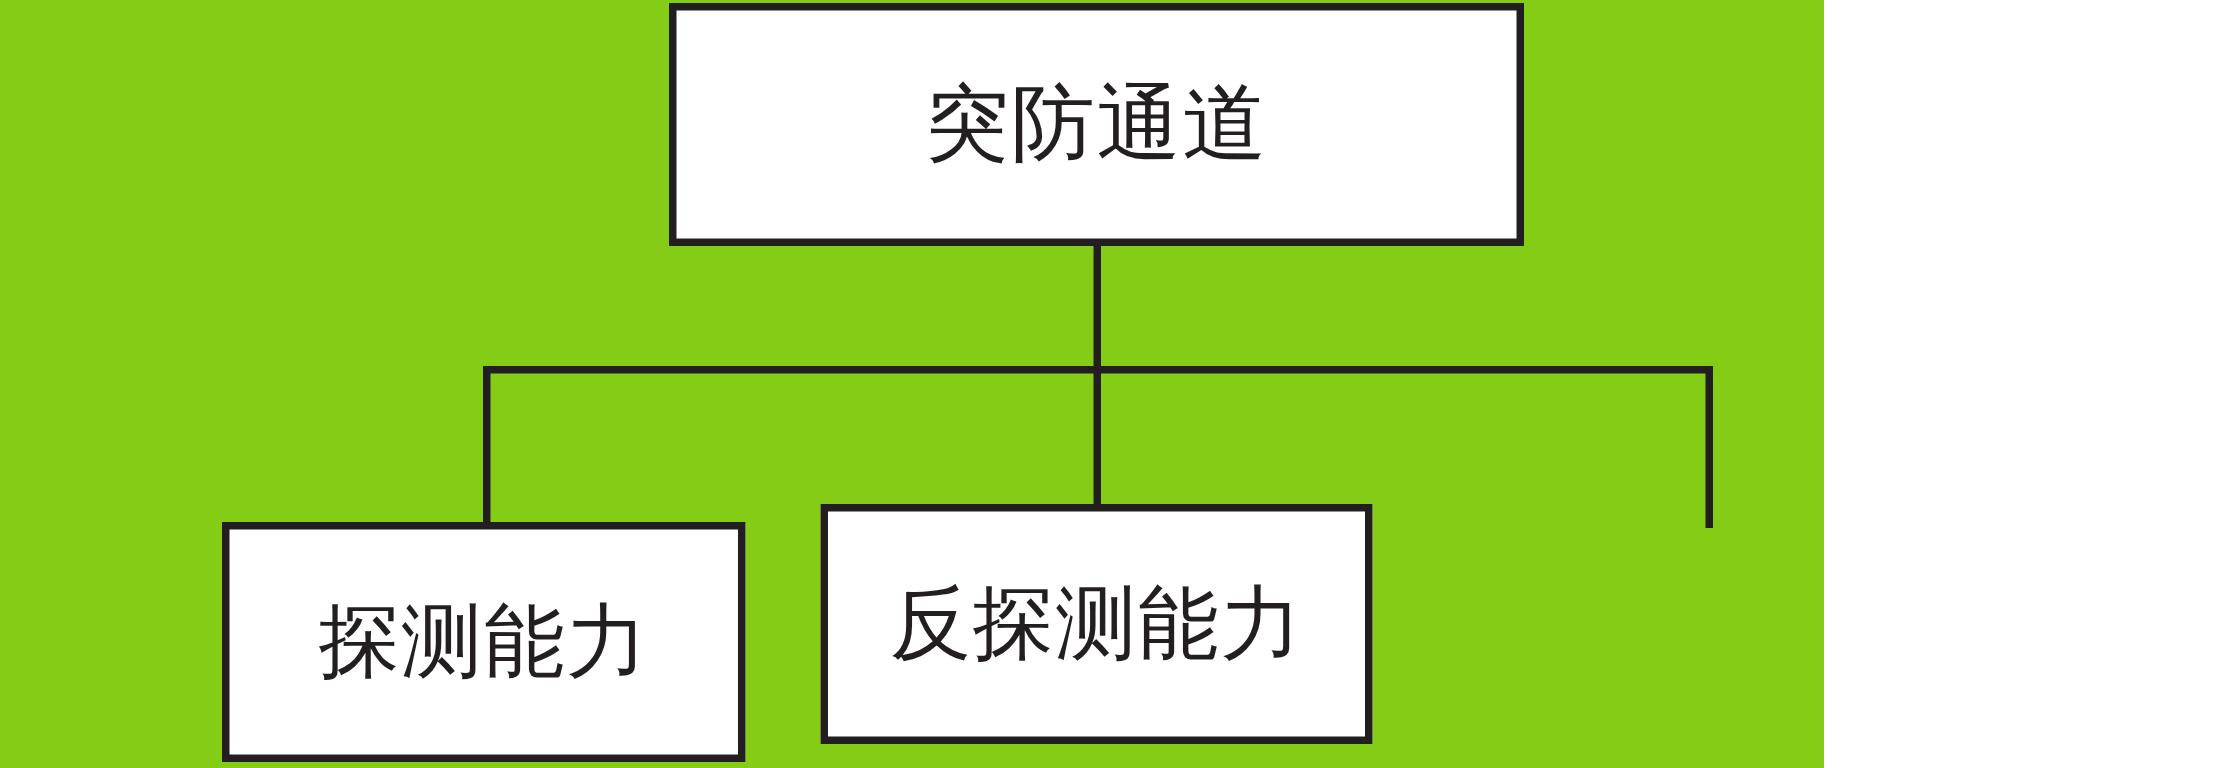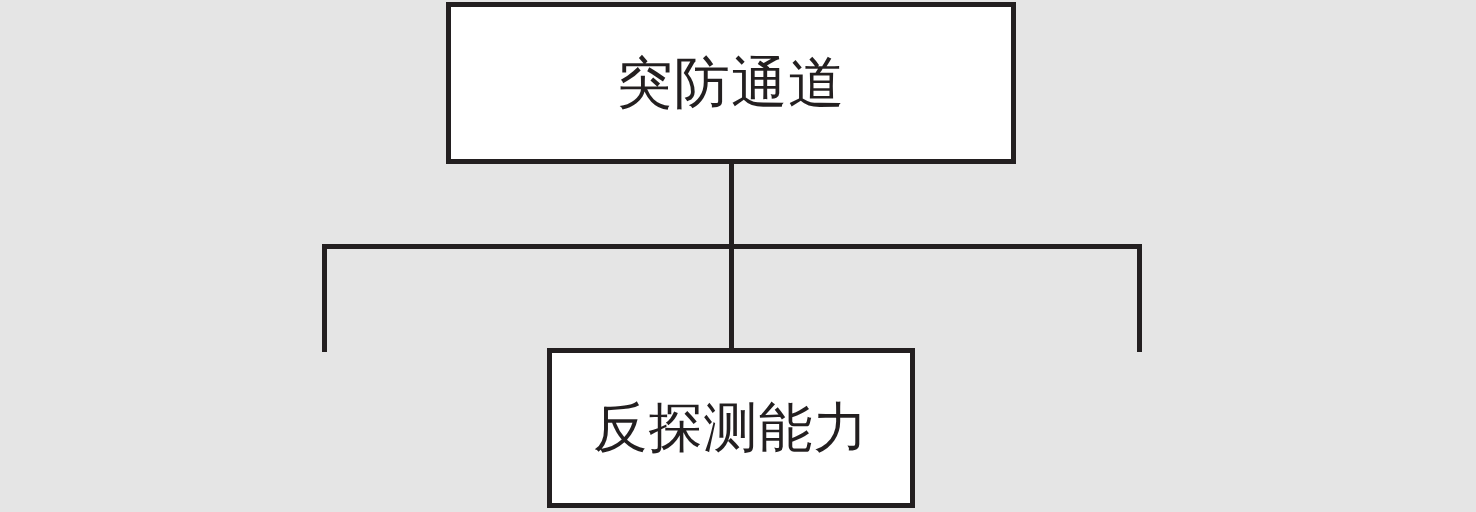--- a/index.html
+++ b/index.html
@@ -5,23 +5,23 @@
   html, body {
     margin: 0;
     padding: 0;
     background: #ffffff;
   }
   body {
     font-family: "DejaVu Serif", "Liberation Serif", serif;
   }
   #diagram-canvas {
     position: relative;
-    width: 1476px;
+    width: 1216px;
     height: 512px;
-    background: #e5e5e5;
+    background: #84cc16;
     overflow: hidden;
   }
   .node-box {
     position: absolute;
     box-sizing: border-box;
     border: 5px solid #231f20;
     background: #ffffff;
     display: flex;
     align-items: center;
     justify-content: center;
@@ -44,21 +44,21 @@
     font-size: 56px;
   }
   #node-child-0 {
     left: 148px;
     top: 348px;
     width: 349px;
     height: 160px;
   }
   #node-child-1 {
     left: 547px;
-    top: 348px;
+    top: 336px;
     width: 368px;
     height: 160px;
   }
   #node-child-2 {
     left: 948px;
     top: 348px;
     width: 379px;
     height: 160px;
   }
   .child-label {
@@ -113,19 +113,22 @@
   <div class="connector connector-v" id="edge-drop-0"></div>
 
   <div class="connector connector-v" id="edge-drop-1"></div>
 
   <div class="connector connector-v" id="edge-drop-2"></div>
 
   <div class="node-box" id="node-root">
     <span class="node-label">突防通道</span>
   </div>
 
+  <div class="node-box" id="node-child-0">
+    <span class="node-label child-label">探测能力</span>
+  </div>
 
   <div class="node-box" id="node-child-1">
     <span class="node-label child-label">反探测能力</span>
   </div>
 
 
 </div>
 
 </body></html>

